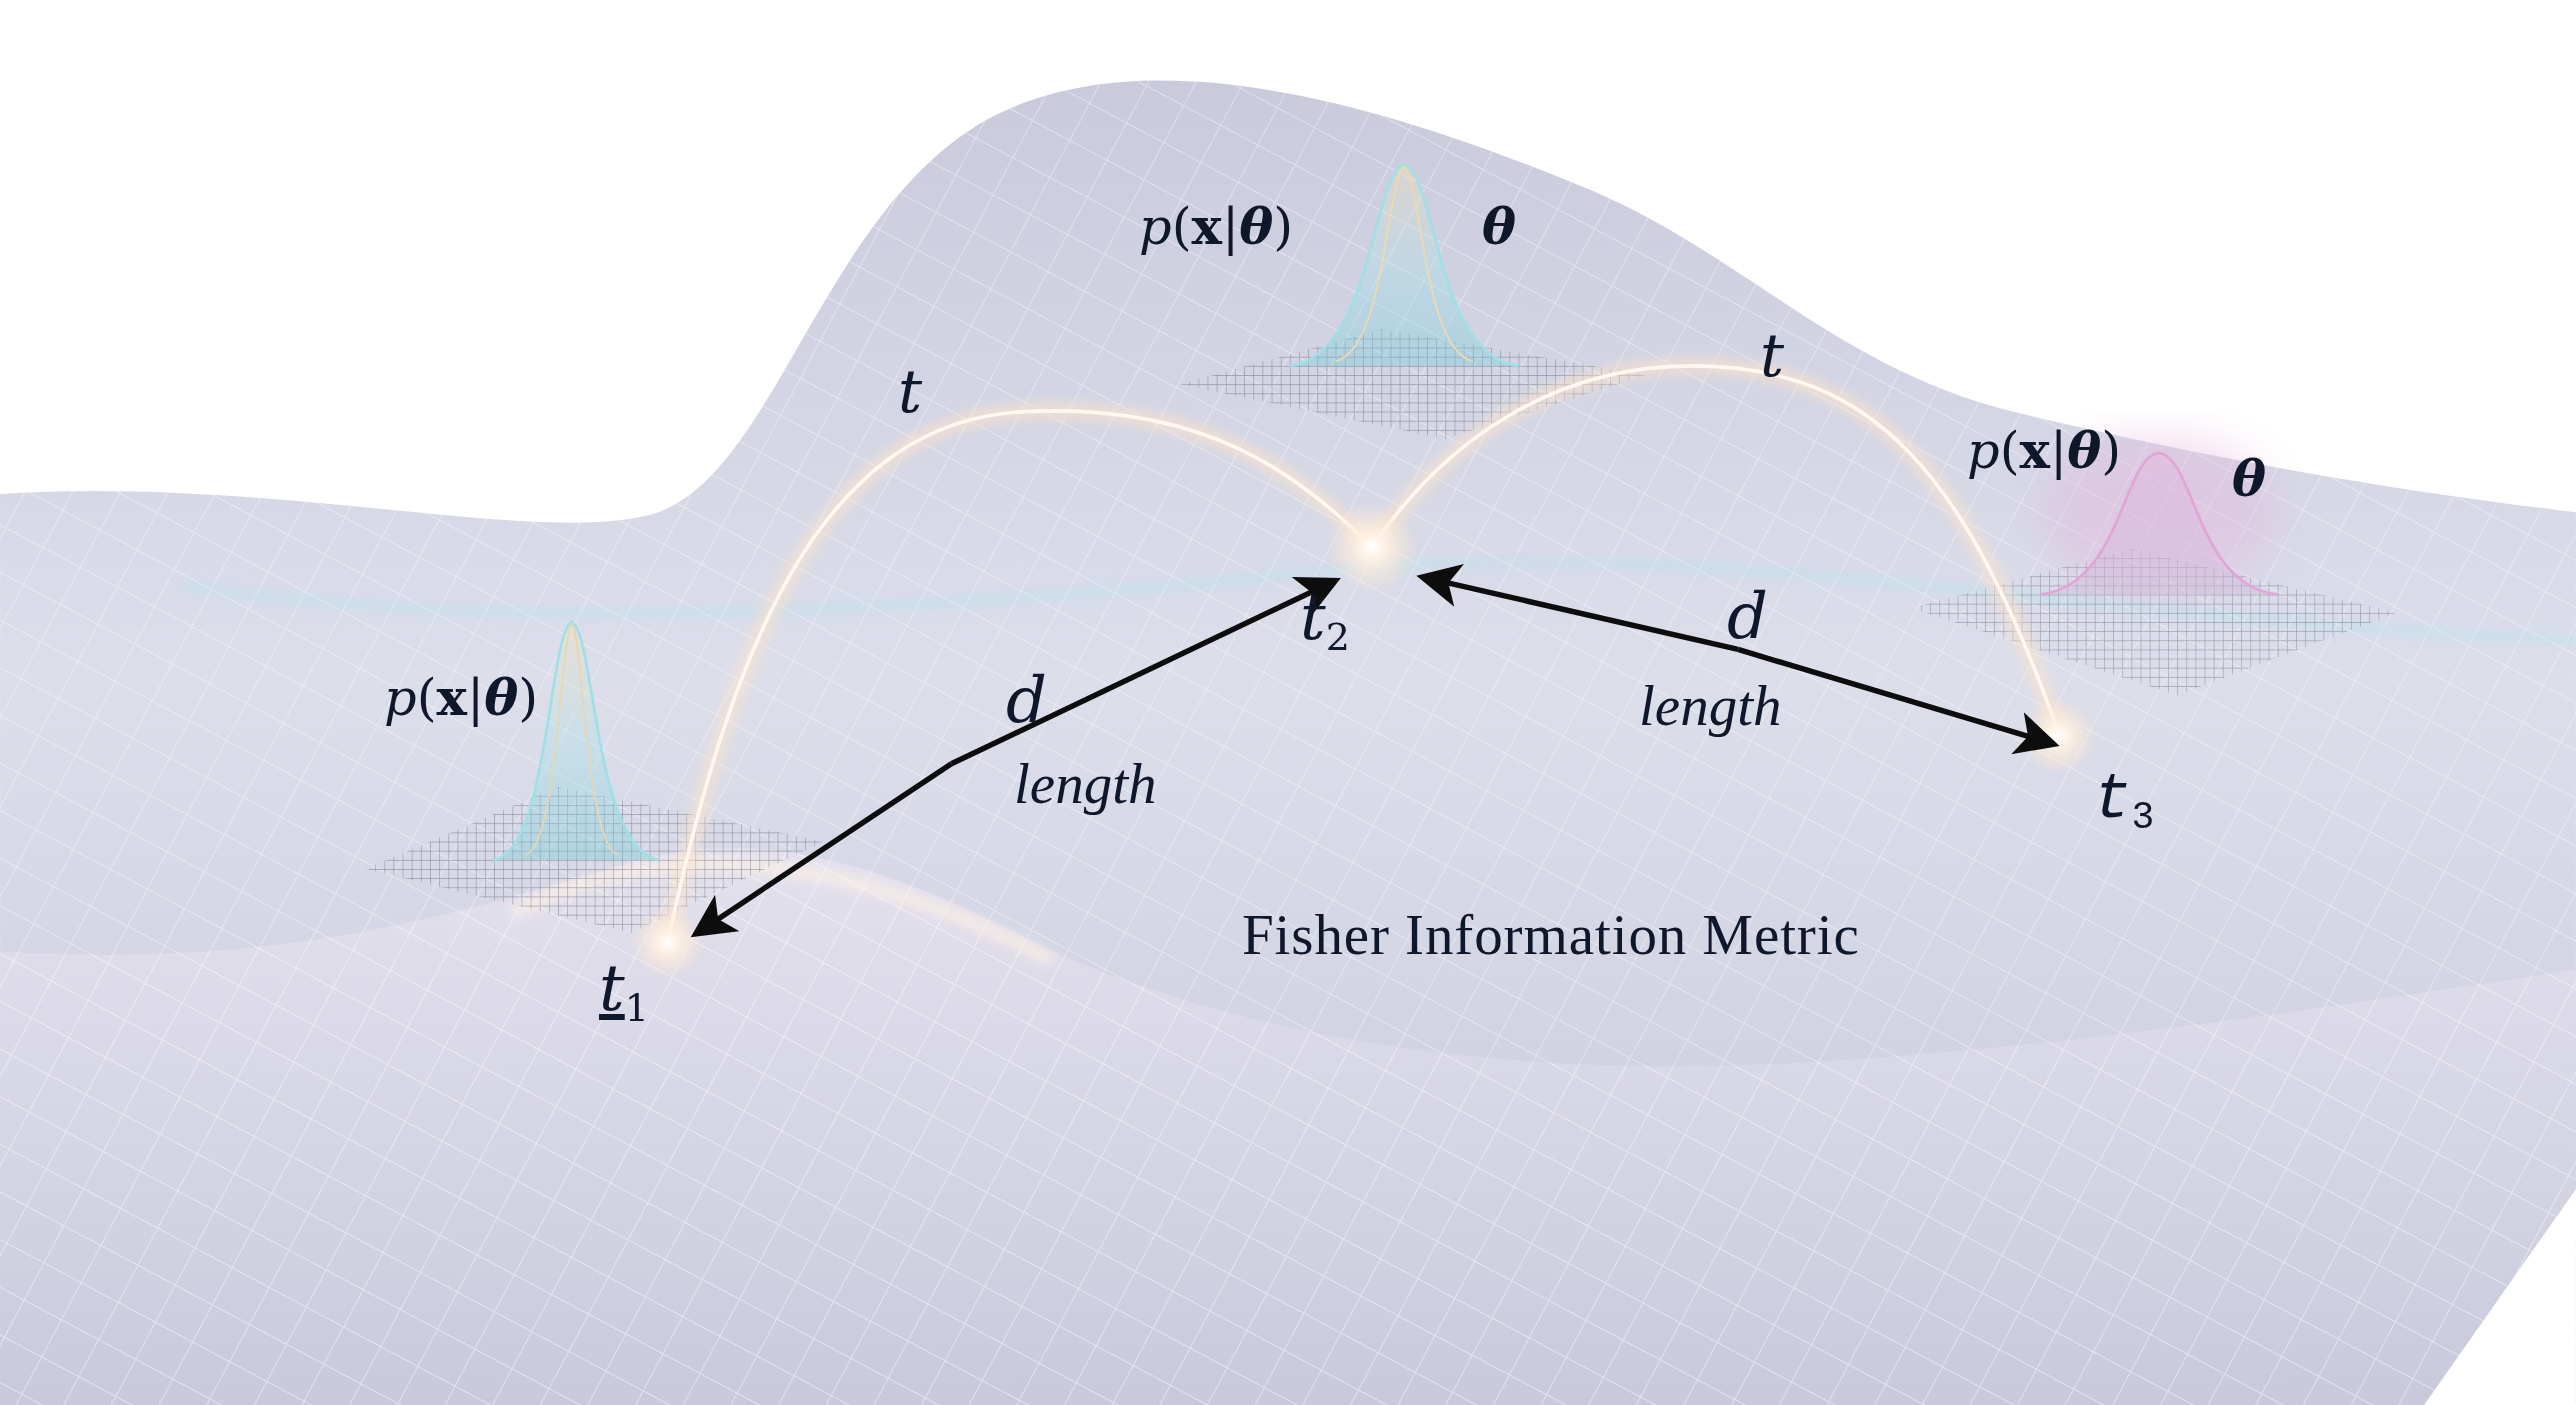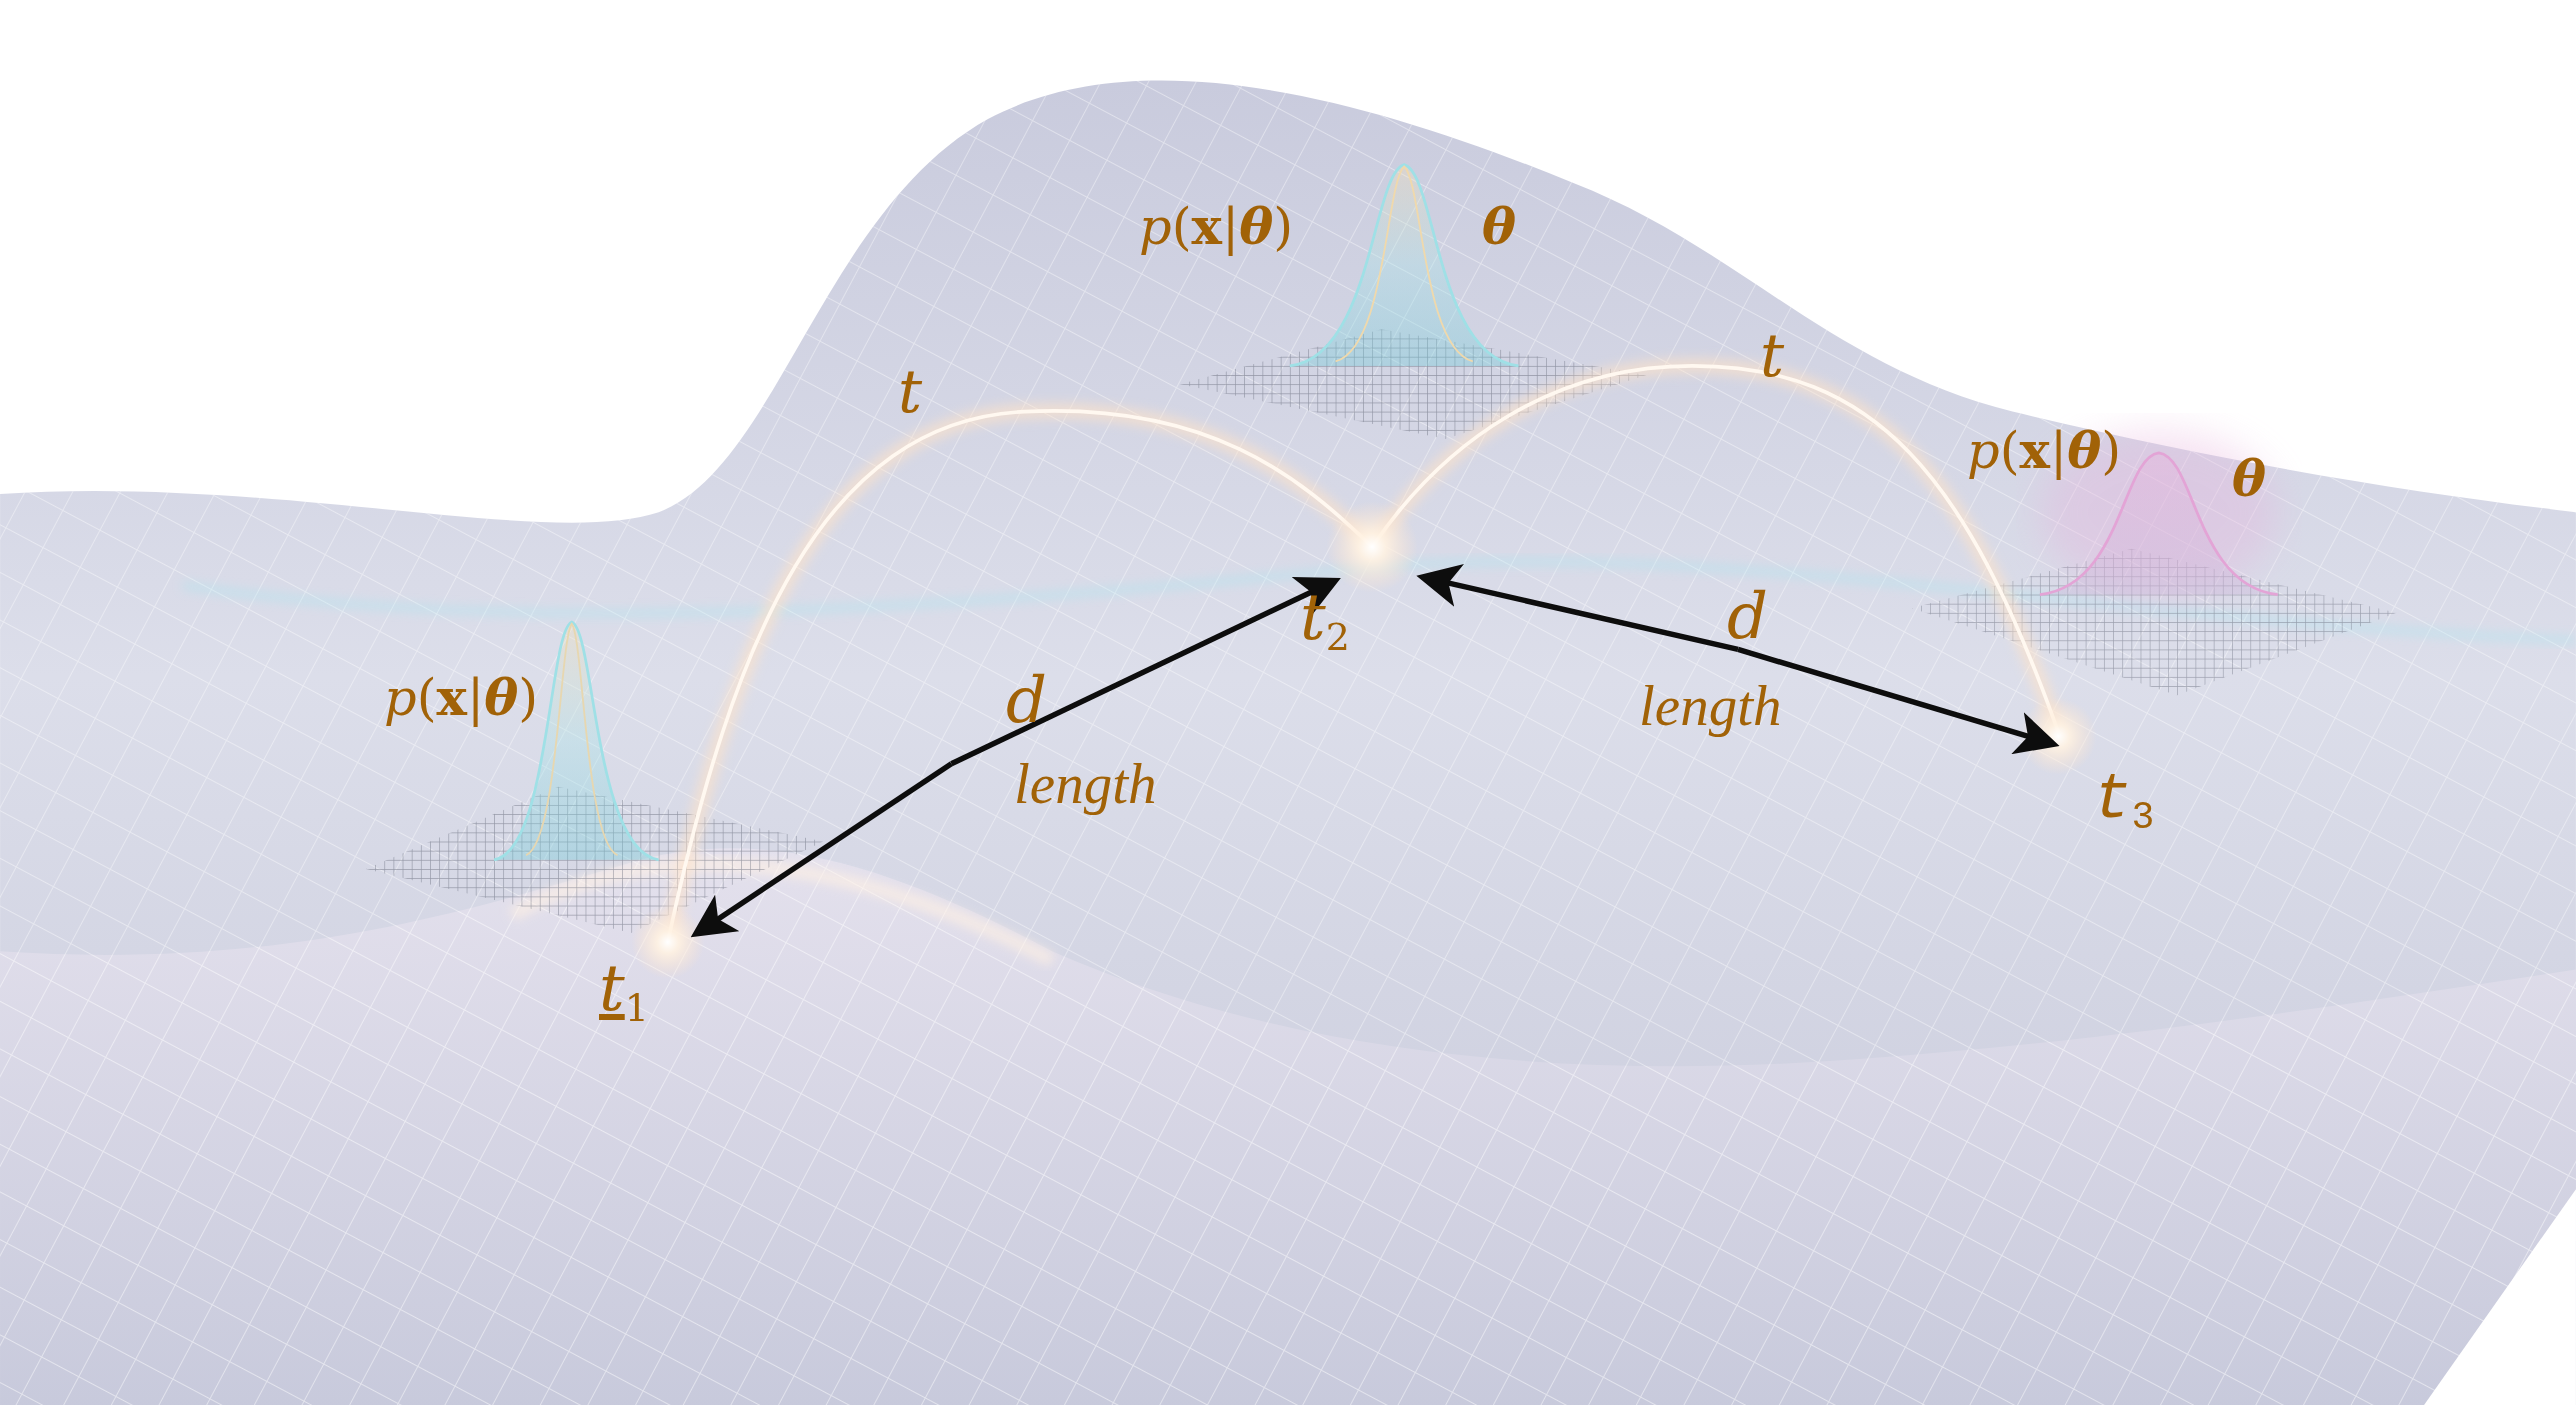--- a/index.html
+++ b/index.html
@@ -1,19 +1,19 @@
 <!DOCTYPE html>
 <html style="font-size:14.6px"><head>
 <meta charset="utf-8">
 <style>
   html,body{margin:0;padding:0;background:#ffffff;}
   body{width:2576px;height:1405px;overflow:hidden;position:relative;font-family:"DejaVu Serif",serif;}
   #stage{position:absolute;left:0;top:0;width:2576px;height:1405px;}
   svg{position:absolute;left:0;top:0;}
-  .lbl{position:absolute;color:#a16207;font-family:"DejaVu Serif",serif;white-space:nowrap;line-height:1;}
+  .lbl{position:absolute;color:#0f172a;font-family:"DejaVu Serif",serif;white-space:nowrap;line-height:1;}
   .math{font-style:italic;}
   .pxt{font-size:51px;}
   .pxt .b{font-weight:bold;font-style:normal;}
   .pxt .bi{font-weight:bold;font-style:italic;}
   .theta{font-size:51px;font-weight:bold;font-style:italic;}
   .tvar{font-size:60px;font-style:italic;}
   .tsub{font-size:64px;font-style:italic;}
   .tsub sub{font-size:38px;font-style:normal;vertical-align:-11px;}
   .dvar{font-size:64px;font-style:italic;}
   .len{font-size:57px;font-family:"Liberation Serif",serif;font-style:italic;}
@@ -135,15 +135,16 @@
 
 <div class="lbl tsub" style="left:599px;top:956px;text-decoration:underline;"><span>t</span><sub>1</sub></div>
 <div class="lbl tsub" style="left:1300px;top:585px;"><span>t</span><sub>2</sub></div>
 <div class="lbl tsub" style="left:2093px;top:768px;font-family:Liberation Mono, monospace;"><span>t</span><sub>3</sub></div>
 
 <div class="lbl dvar" style="left:1006px;top:668px;">d</div>
 <div class="lbl len" style="left:1014px;top:755px;">length</div>
 <div class="lbl dvar" style="left:1727px;top:584px;">d</div>
 <div class="lbl len" style="left:1639px;top:677px;">length</div>
 
+<div class="lbl title" style="left:1242px;top:906px;">Fisher Information Metric</div>
 
 </div>
 
 
 </body></html>

